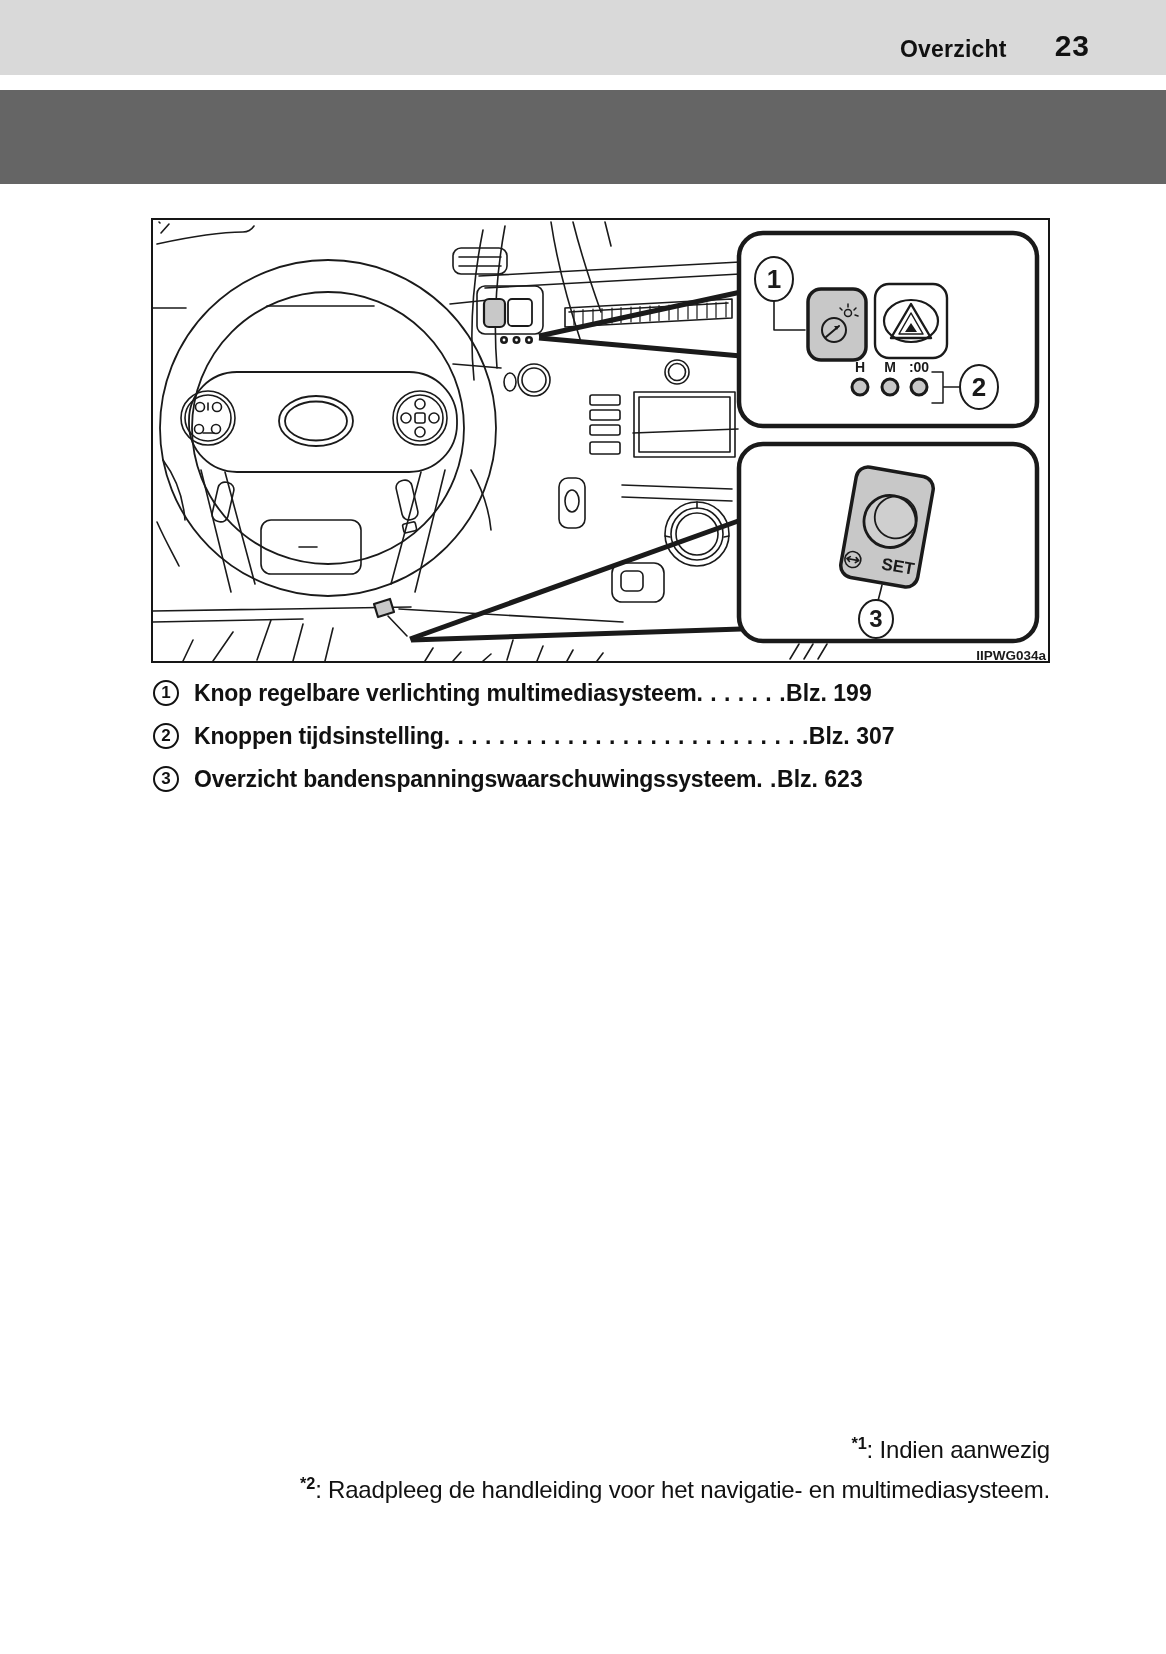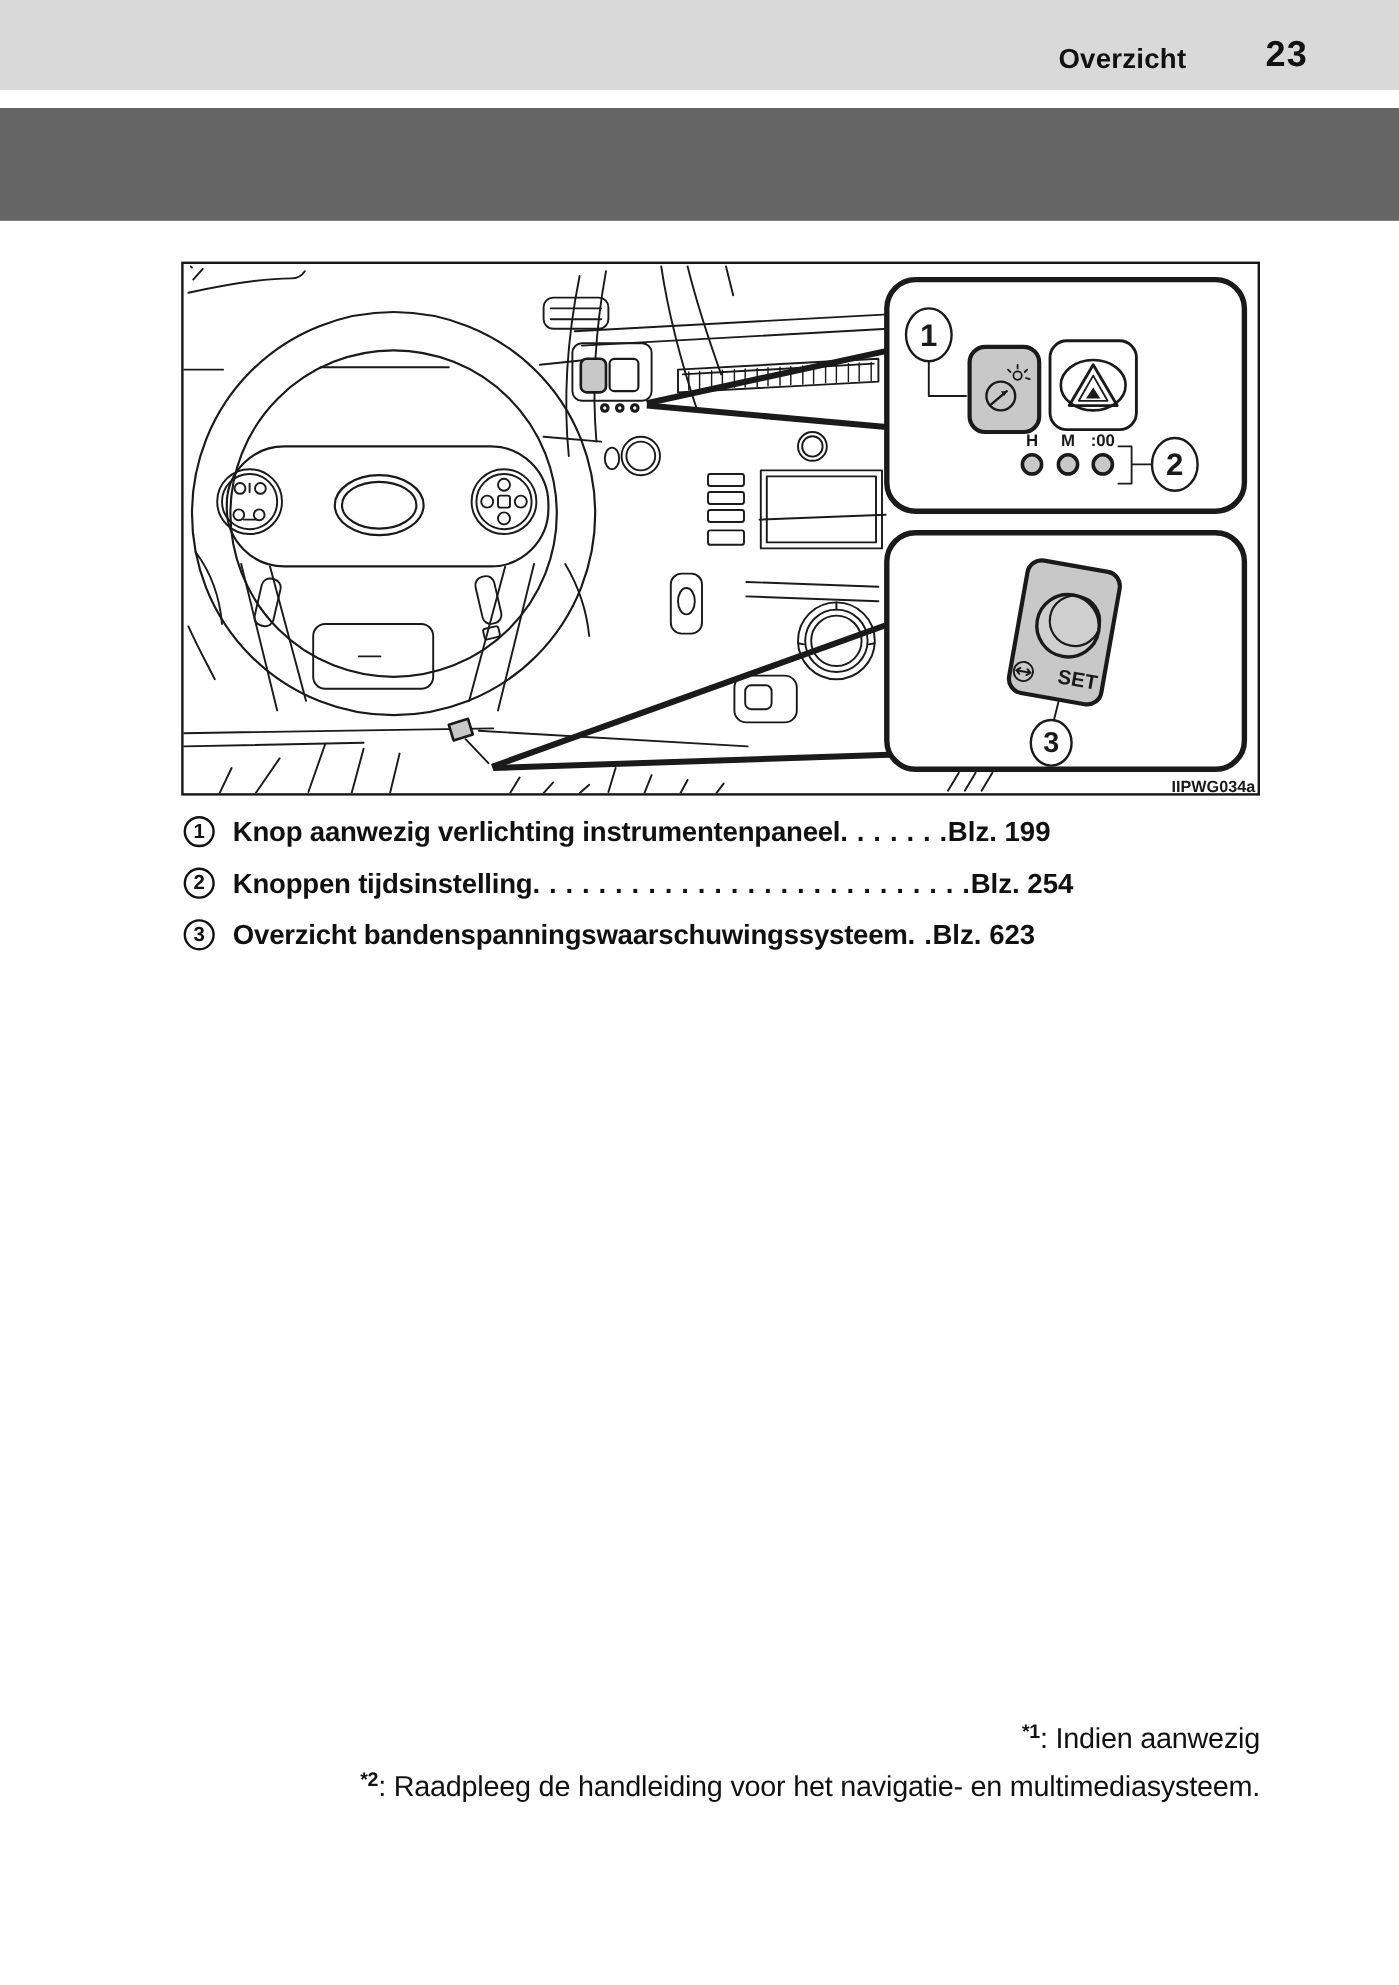--- a/index.html
+++ b/index.html
@@ -8,21 +8,21 @@
     font-family:"Liberation Sans","DejaVu Sans",sans-serif;color:#111;
     overflow:hidden;
   }
   
   .page-header{
     position:absolute;left:0;top:0;width:1166px;height:75px;background:#d9d9d9;
     display:flex;justify-content:flex-end;align-items:flex-end;
     padding:0 76px 12px 0;box-sizing:border-box;
   }
   .section-title{font-size:23px;font-weight:700;letter-spacing:.2px;}
-  .page-number{font-size:30px;font-weight:700;margin-left:66px;letter-spacing:1px;}
+  .page-number{font-size:30px;font-weight:700;margin-left:48px;letter-spacing:1px;}
   .chapter-band{
     position:absolute;left:0;top:90px;width:1166px;height:94px;background:#656565;
   }
   
   .figure-frame{
     position:absolute;left:151px;top:218px;width:895px;height:441px;
     border:2px solid #161616;background:#fff;
   }
   .figure-frame svg{display:block;}
   
@@ -241,29 +241,29 @@
       <text x="766" y="152" font-size="14" font-weight="bold">:00</text>
       <text x="744" y="352" font-size="17" font-weight="bold" transform="rotate(10 744 352)">SET</text>
       <text x="893" y="440" font-size="13.5" font-weight="bold" text-anchor="end">IIPWG034a</text>
     </g>
   </svg>
 </div>
 
 <div class="legend">
   <div class="legend-row">
     <span class="legend-num">1</span>
-    <span class="legend-text">Knop aanwezig verlichting instrumentenpaneel</span>
+    <span class="legend-text">Knop regelbare verlichting multimediasysteem</span>
     <span class="legend-dots"> . . . . . . .</span>
     <span class="legend-page">Blz. 199</span>
   </div>
   <div class="legend-row">
     <span class="legend-num">2</span>
     <span class="legend-text">Knoppen tijdsinstelling</span>
     <span class="legend-dots">. . . . . . . . . . . . . . . . . . . . . . . . . . .</span>
-    <span class="legend-page">Blz. 254</span>
+    <span class="legend-page">Blz. 307</span>
   </div>
   <div class="legend-row">
     <span class="legend-num">3</span>
     <span class="legend-text">Overzicht bandenspanningswaarschuwingssysteem</span>
     <span class="legend-dots"> . .</span>
     <span class="legend-page">Blz. 623</span>
   </div>
 </div>
 
 <div class="footnote fn-1"><sup>*1</sup><span>: Indien aanwezig</span></div>

